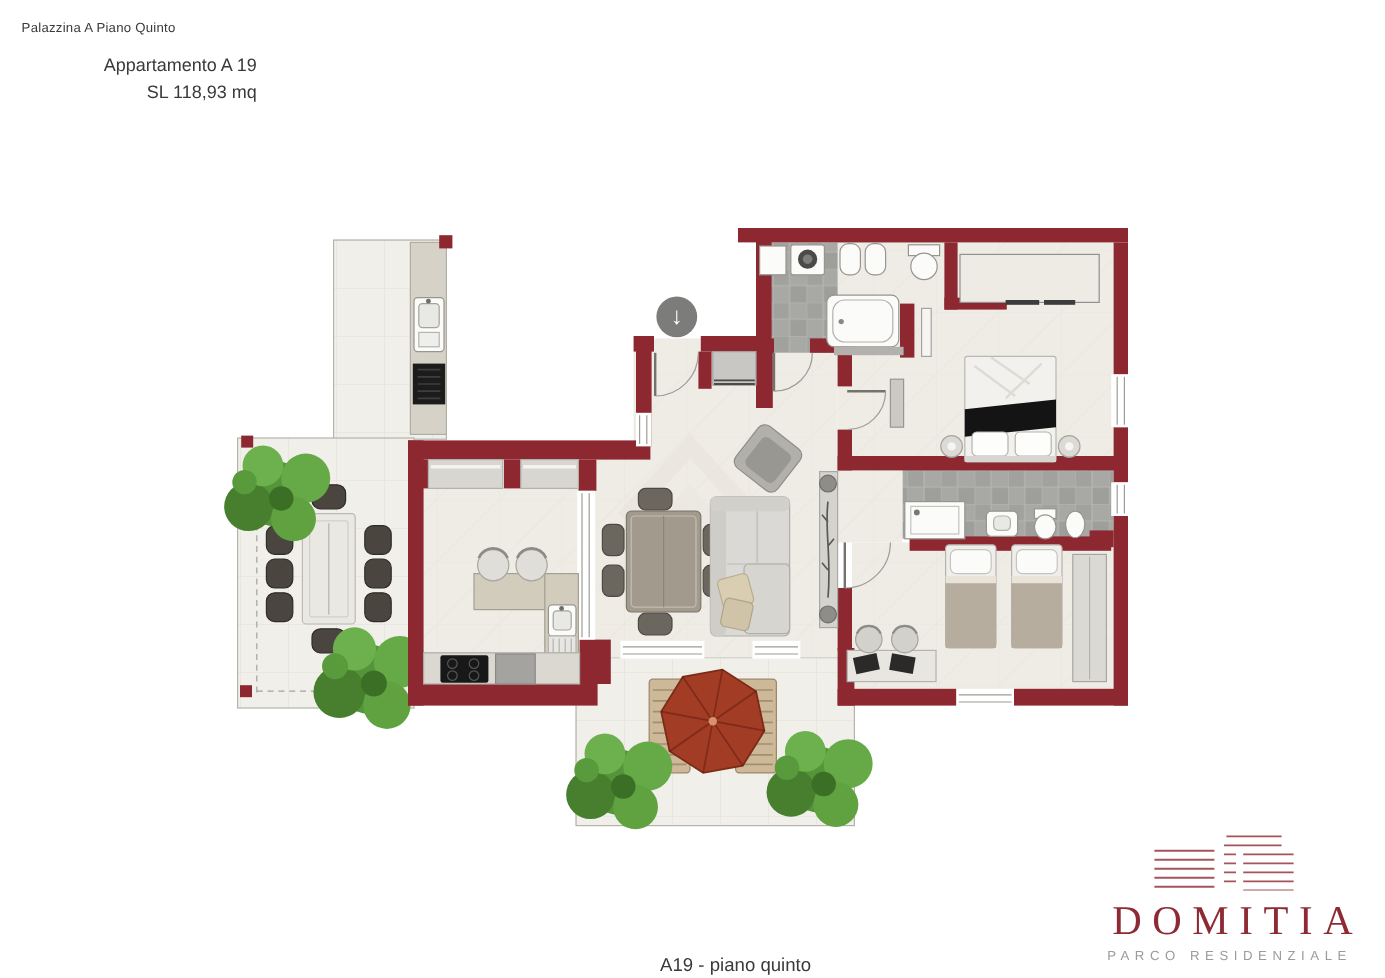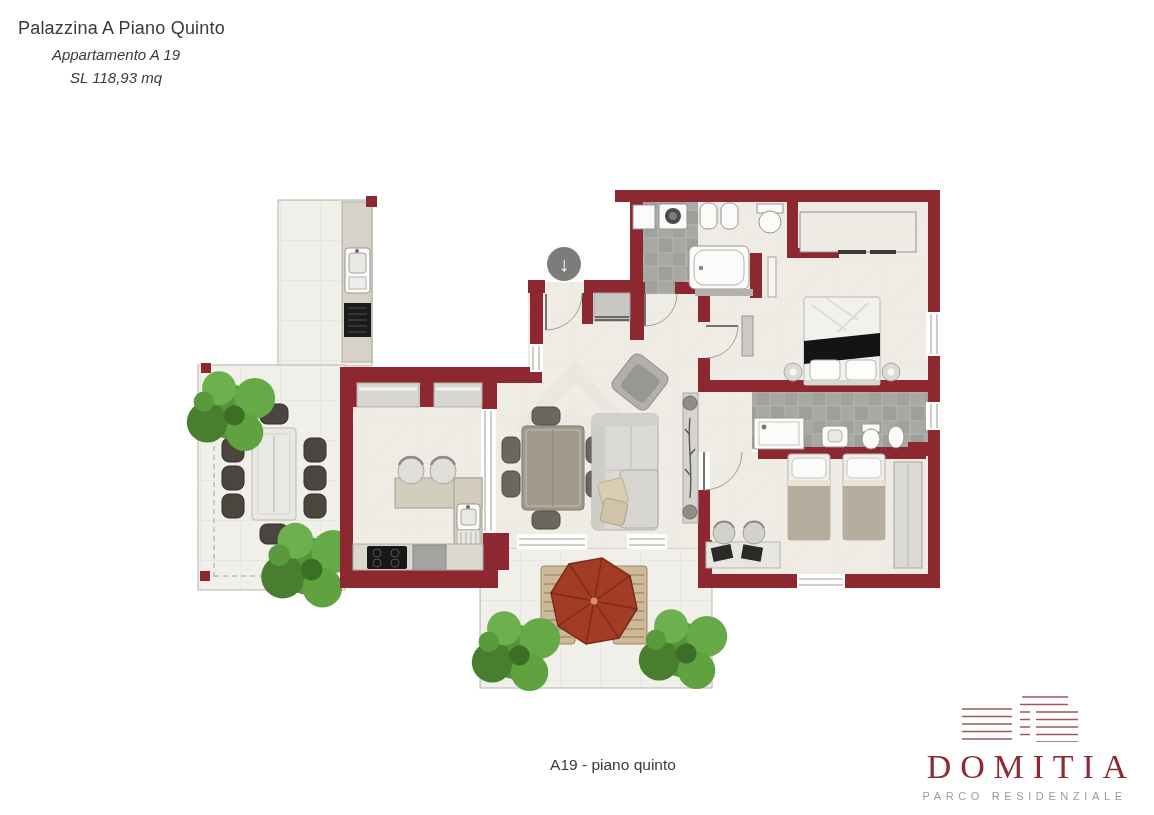--- a/index.html
+++ b/index.html
@@ -1,25 +1,25 @@
 <!DOCTYPE html>
 <html style="--wall: #8d2831; --brand: #8e2a33; --tagline: #9d9a9a; --umbrella: #a23c25; --plant: #5f9e3e; --floor: #efece6; --tile: #a6a6a3; --terrace: #f1efe9; --text: #3a3a3a;"><head>
 <meta charset="utf-8">
 <style>
   html,body{margin:0;padding:0;background:#ffffff;}
   .canvas{position:relative;width:1154px;height:815px;background:#fff;overflow:hidden;
           font-family:"Liberation Sans", sans-serif;color:var(--text,#3a3a3a);}
   .abs{position:absolute;}
   
-  .hdr1{left:18px;top:18px;font-size:18px;font-weight:500;letter-spacing:.2px;}
-  .hdrblock{left:18px;top:46px;width:196px;text-align:center;font-style:italic;}
+  .hdr1{left:18px;top:18px;font-size:11px;font-weight:500;letter-spacing:.2px;}
+  .hdrblock{left:18px;top:46px;width:196px;text-align:right;}
   .hdr2{font-size:15px;font-weight:500;}
   .hdr3{font-size:15px;font-weight:500;margin-top:6px;}
   
-  .caption{left:498px;top:756px;width:230px;text-align:center;font-size:15.5px;font-weight:500;}
+  .caption{left:498px;top:796px;width:230px;text-align:center;font-size:15.5px;font-weight:500;}
   
   .entry{left:547px;top:247px;width:34px;height:34px;border-radius:50%;background:#7c7c7a;
          display:flex;align-items:center;justify-content:center;color:#fff;font-size:20px;font-weight:bold;}
   
   .brand{left:918px;top:690px;width:220px;}
   .brandname{font-family:"Liberation Serif", serif;font-size:34px;letter-spacing:.26em;
              color:var(--brand,#8e2a33);margin-top:2px;white-space:nowrap;text-indent:.26em;}
   .brandtag{font-size:11px;letter-spacing:.42em;color:var(--tagline,#9d9a9a);margin-top:4px;
             white-space:nowrap;text-indent:.42em;}
   

